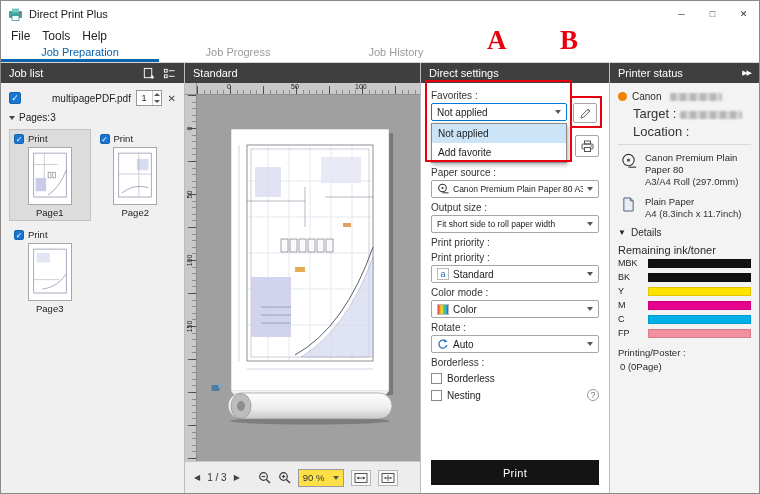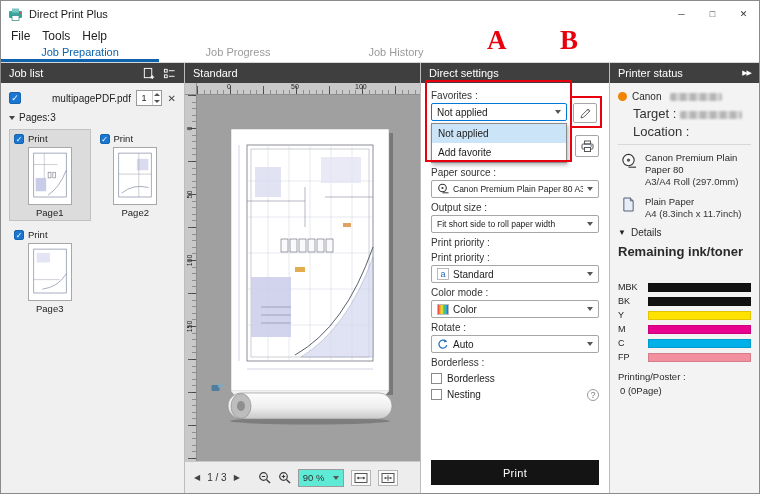--- a/index.html
+++ b/index.html
@@ -61,21 +61,21 @@
     background-image:repeating-linear-gradient(to bottom,rgba(50,50,50,.75) 0 1px,transparent 1px 33px),repeating-linear-gradient(to bottom,rgba(90,90,90,.55) 0 1px,transparent 1px 6.6px);
     background-size:8px 100%,4px 100%;background-position:top right,top right;background-repeat:repeat-y;}
   .rvn{position:absolute;left:-2px;width:12px;text-align:center;font-size:7px;color:#222;transform:rotate(-90deg);}
   .canvas{position:absolute;top:32px;left:12px;right:0;bottom:32px;background:#a0a0a0;overflow:hidden;}
   .paper-wrap{position:absolute;left:28px;top:32px;width:170px;height:300px;}
   .feed-icon{position:absolute;left:14px;top:288px;display:inline-flex;}
   .pv-toolbar{position:absolute;left:0;right:0;bottom:0;height:32px;background:#ededed;border-top:1px solid #c8c8c8;display:flex;align-items:center;gap:7px;padding:0 9px;font-size:10px;color:#333;}
   .nav-btn{font-size:8px;color:#444;}
   .page-ind{font-size:10px;}
   .zoom-btn{display:inline-flex;}
-  .zoom-select{display:flex;align-items:center;gap:3px;width:46px;height:18px;border:1px solid #9b9b9b;background:#5eead4;padding:0 4px;font-size:9.5px;}
+  .zoom-select{display:flex;align-items:center;gap:3px;width:46px;height:18px;border:1px solid #9b9b9b;background:#fde047;padding:0 4px;font-size:9.5px;}
   .fit-btn{width:20px;height:16px;border:1px solid #b5b5b5;background:#fafafa;display:flex;align-items:center;justify-content:center;}
 
   
   .print-settings{width:189px;background:#fff;border-right:1px solid #bdbdbd;position:relative;display:flex;flex-direction:column;}
   .ps-body{position:relative;flex:1;padding:6px 10px;}
   .flabel{display:block;font-size:10px;color:#333;margin:1px 0 2px;}
   .field{margin-bottom:4px;}
   .combo{height:18px;border:1px solid #a6a6a6;border-radius:2px;background:#fff;display:flex;align-items:center;gap:4px;padding:0 5px;font-size:10px;color:#1a1a1a;}
   .combo.focused{border-color:#0078d7;}
   .cval{overflow:hidden;white-space:nowrap;}
@@ -83,42 +83,42 @@
   .chev{width:0;height:0;border-left:3.5px solid transparent;border-right:3.5px solid transparent;border-top:4px solid #555;margin-left:auto;flex:0 0 auto;}
   .fav-row{display:flex;gap:6px;align-items:flex-start;}
   .fav-row .combo{width:136px;flex:0 0 auto;}
   .icon-btn{width:24px;height:20px;border:1px solid #a6a6a6;border-radius:2px;background:#fff;display:inline-flex;align-items:center;justify-content:center;}
   .popup{width:136px;background:#fff;border:1px solid #8a8a8a;box-shadow:1px 2px 4px rgba(0,0,0,.3);}
   .opt{height:19px;line-height:19px;padding:0 6px;font-size:10px;color:#1a1a1a;}
   .opt.selected{background:#cce4f7;}
   .printer-pos{position:absolute;right:10px;top:52px;height:22px;}
   .cicon{display:inline-flex;flex:0 0 auto;}
   .rainbow{width:12px;height:11px;border:1px solid #bbb;background:linear-gradient(90deg,#ef3054,#f6a12d,#f4e32a,#58c24e,#2fb9e8,#3b55c4);}
-  .check-row{display:flex;align-items:flex-start;gap:5px;font-size:10px;color:#222;margin:5px 0;}
+  .check-row{display:flex;align-items:flex-end;gap:5px;font-size:10px;color:#222;margin:5px 0;}
   .cb-empty{width:11px;height:11px;border:1px solid #8a8a8a;background:#fff;flex:0 0 auto;}
   .help{width:12px;height:12px;border-radius:50%;border:1px solid #9a9a9a;color:#777;font-size:9px;text-align:center;line-height:11px;margin-left:auto;}
   .print-btn{position:absolute;left:10px;right:10px;bottom:8px;height:25px;background:#141414;color:#fff;border:none;font-size:11px;font-family:"Liberation Sans",sans-serif;letter-spacing:.3px;}
 
   
   .printer-status{flex:1;background:#f3f3f3;display:flex;flex-direction:column;}
   .collapse{margin-left:auto;font-size:7px;letter-spacing:-1px;color:#fff;}
   .st-body{padding:8px 8px 0;font-size:10px;color:#2a2a2a;}
   .st-line1{display:flex;align-items:center;gap:5px;margin-bottom:4px;}
   .dot{width:9px;height:9px;border-radius:50%;background:#f08300;flex:0 0 auto;}
   .blur{display:inline-block;height:8px;border-radius:2px;background:repeating-linear-gradient(90deg,#b5b5b5 0 6px,#d6d6d6 6px 10px);filter:blur(1.2px);vertical-align:middle;margin-left:4px;}
   .w56{width:52px;}.w64{width:62px;}
   .st-sub{padding-left:15px;font-size:13px;color:#333;margin-bottom:3px;}
   .st-div{border:none;border-top:1px solid #d8d8d8;margin:5px 0 7px;}
   .media-row{display:flex;gap:7px;margin-bottom:8px;}
   .m-icon{flex:0 0 20px;display:flex;justify-content:center;padding-top:1px;}
   .m-text{font-size:9.5px;line-height:1.25;}
   .m-size{color:#333;}
   .details-row{display:flex;align-items:center;gap:5px;font-size:10px;margin:6px 0 6px;}
   .tri{font-size:8px;color:#222;}
-  .ink-label{font-size:13px;margin-bottom:23px;font-weight:bold;}
+  .ink-label{font-size:11px;margin-bottom:2px;}
   .ink-row{display:flex;align-items:center;gap:4px;margin-bottom:4px;}
   .ink-name{width:26px;font-size:9px;color:#222;flex:0 0 auto;}
   .ink-bar{flex:1;height:9px;}
   .ink-fill{display:block;height:9px;border:1px solid rgba(0,0,0,.12);}
   .pw-label{font-size:9.5px;margin-top:9px;}
   .pw-value{font-size:9.5px;padding-left:2px;margin-top:3px;}
 
   
   .ann-rect{position:absolute;border:2px solid #e8000d;pointer-events:none;}
   .ann-a{left:424px;top:79px;width:147px;height:82px;}

